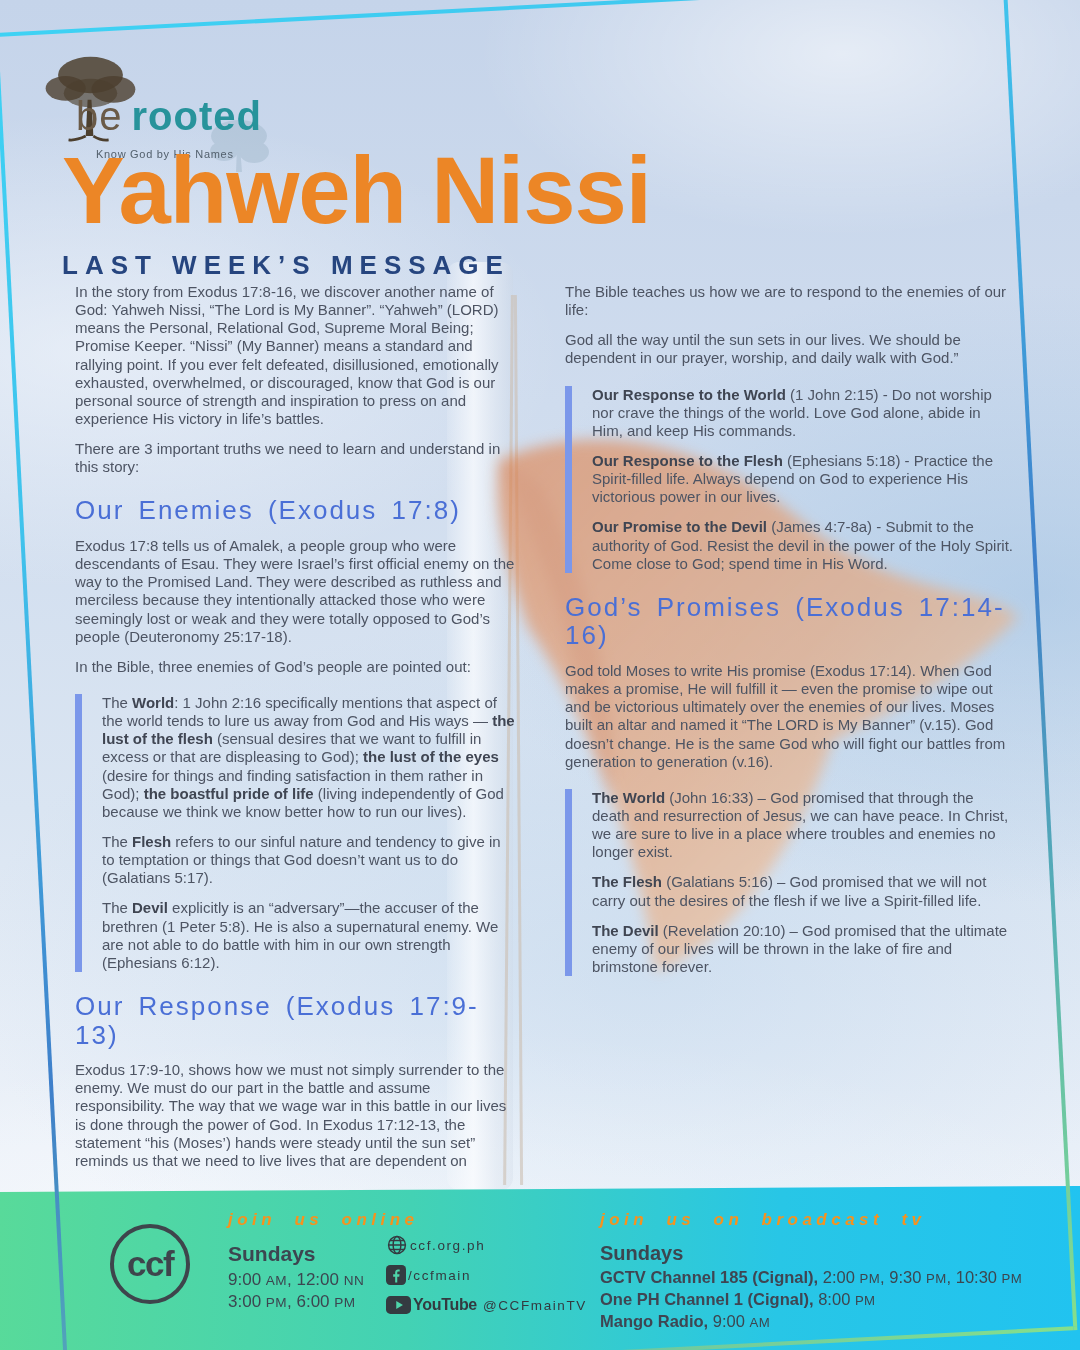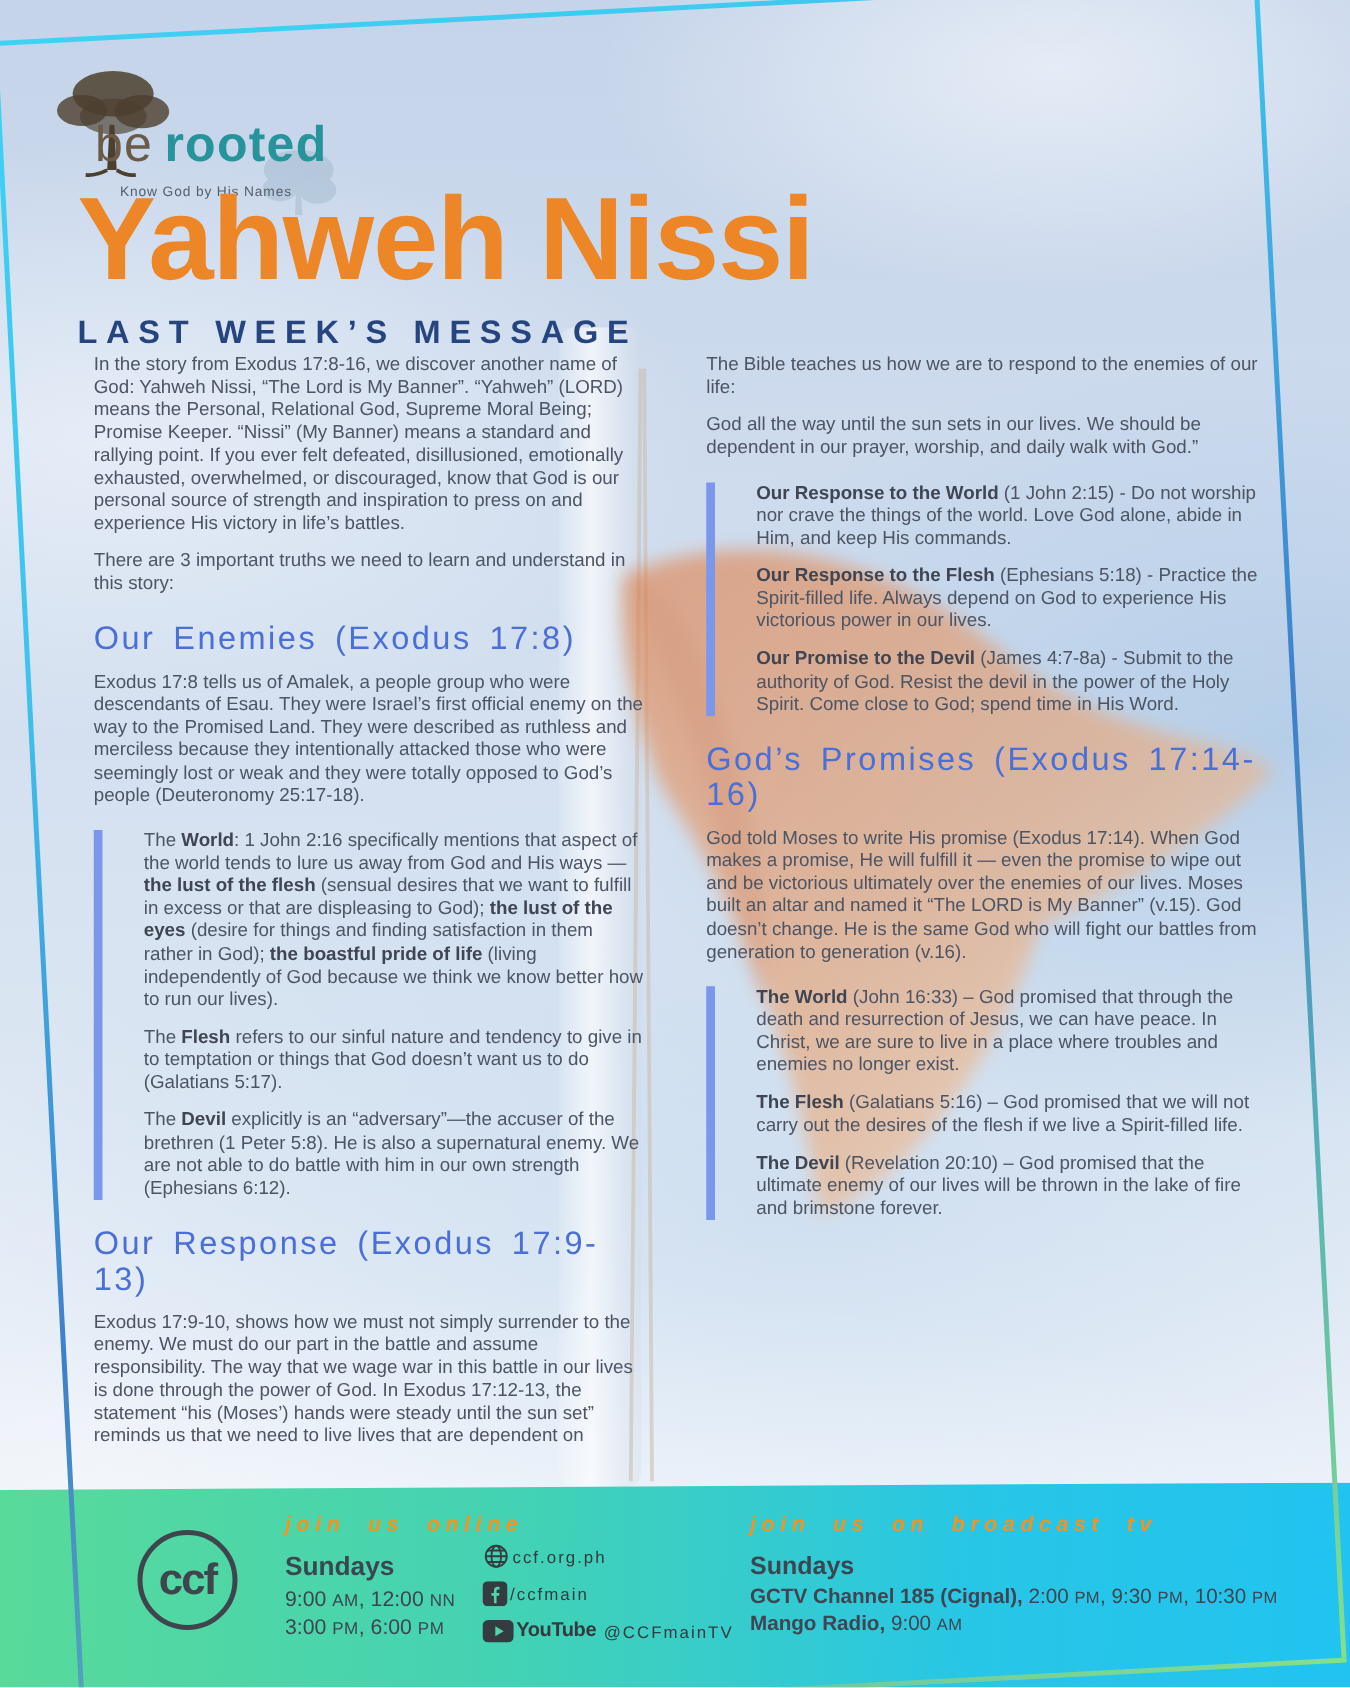--- a/index.html
+++ b/index.html
@@ -42,21 +42,21 @@
   h1{margin:0;font-size:94px;line-height:1;font-weight:bold;letter-spacing:-1px;color:#ec8626;}
   .subtitle{margin-top:12px;font-size:26px;font-weight:bold;letter-spacing:7px;color:#26457f;}
 
   
   .col{position:absolute;top:283px;font-size:15px;line-height:1.21;color:#4d5463;z-index:5;}
   .col-left{left:75px;width:442px;}
   .col-right{left:565px;width:450px;}
   .col p{margin:0 0 12px;}
   .col h2{margin:20px 0 12px;font-size:26px;line-height:1.1;font-weight:normal;
     color:#4a6fd6;letter-spacing:2px;word-spacing:5px;}
-  .quote{border-left:7px solid #7b97ea;padding-left:33px;margin:18px 0 12px;}
+  .quote{border-left:7px solid #7b97ea;padding-left:20px;margin:18px 0 12px;}
   .b{font-weight:bold;color:#3f4552;}
   .sc{font-size:.8em;letter-spacing:.4px;}
 
   
   .footer{position:absolute;left:0;top:1186px;width:1080px;height:164px;z-index:4;color:#3c4650;
     background:linear-gradient(92deg,#58da9a 0%,#43d2b4 38%,#28c6e6 72%,#21c3f0 100%);
     clip-path:polygon(0 6px,1080px 0,1080px 164px,0 164px);}
   .ccf-badge{position:absolute;left:110px;top:38px;width:72px;height:72px;border:4.5px solid #3e454c;
     border-radius:50%;display:flex;align-items:center;justify-content:center;
     color:#3e454c;font-size:35px;font-weight:bold;letter-spacing:-1.5px;}
@@ -122,20 +122,21 @@
   <div class="title-block">
     <h1>Yahweh Nissi</h1>
     <div class="subtitle">LAST WEEK’S MESSAGE</div>
   </div>
 
   <div class="col col-left">
       <p><span>In the story from Exodus 17:8-16, we discover another name of God: Yahweh Nissi, “The Lord is My Banner”. “Yahweh” (LORD) means the Personal, Relational God, Supreme Moral Being; Promise Keeper. “Nissi” (My Banner) means a standard and rallying point. If you ever felt defeated, disillusioned, emotionally exhausted, overwhelmed, or discouraged, know that God is our personal source of strength and inspiration to press on and experience His victory in life’s battles.</span></p>
       <p><span>There are 3 important truths we need to learn and understand in this story:</span></p>
       <h2>Our Enemies (Exodus 17:8)</h2>
       <p><span>Exodus 17:8 tells us of Amalek, a people group who were descendants of Esau. They were Israel’s first official enemy on the way to the Promised Land. They were described as ruthless and merciless because they intentionally attacked those who were seemingly lost or weak and they were totally opposed to God’s people (Deuteronomy 25:17-18).</span></p>
+      <p><span>In the Bible, three enemies of God’s people are pointed out:</span></p>
       <div class="quote">
         <p><span>The </span><span class="b">World</span><span>: 1 John 2:16 specifically mentions that aspect of the world tends to lure us away from God and His ways — </span><span class="b">the lust of the flesh</span><span> (sensual desires that we want to fulfill in excess or that are displeasing to God); </span><span class="b">the lust of the eyes</span><span> (desire for things and finding satisfaction in them rather in God); </span><span class="b">the boastful pride of life</span><span> (living independently of God because we think we know better how to run our lives).</span></p>
         <p><span>The </span><span class="b">Flesh</span><span> refers to our sinful nature and tendency to give in to temptation or things that God doesn’t want us to do (Galatians 5:17).</span></p>
         <p><span>The </span><span class="b">Devil</span><span> explicitly is an “adversary”—the accuser of the brethren (1 Peter 5:8). He is also a supernatural enemy. We are not able to do battle with him in our own strength (Ephesians 6:12).</span></p>
       </div>
       <h2>Our Response (Exodus 17:9-13)</h2>
       <p><span>Exodus 17:9-10, shows how we must not simply surrender to the enemy. We must do our part in the battle and assume responsibility. The way that we wage war in this battle in our lives is done through the power of God. In Exodus 17:12-13, the statement “his (Moses’) hands were steady until the sun set” reminds us that we need to live lives that are dependent on</span></p>
     </div>
   <div class="col col-right">
       <p><span>The Bible teaches us how we are to respond to the enemies of our life:</span></p>
@@ -194,18 +195,19 @@
         <span class="yt-brand">YouTube</span>
         <span>@CCFmainTV</span>
       </div>
     </div>
 
     <div class="broadcast">
       <div class="flabel">join us on broadcast tv</div>
       <div class="day">Sundays</div>
       <div class="blines">
           <div><span class="b">GCTV Channel 185 (Cignal),</span><span> 2:00 <span class="sc">PM</span>, 9:30 <span class="sc">PM</span>, 10:30 <span class="sc">PM</span></span></div>
+          <div><span class="b">One PH Channel 1 (Cignal),</span><span> 8:00 <span class="sc">PM</span></span></div>
           <div><span class="b">Mango Radio,</span><span> 9:00 <span class="sc">AM</span></span></div>
         </div>
     </div>
   </div>
 
 </div>
 
 </body></html>

